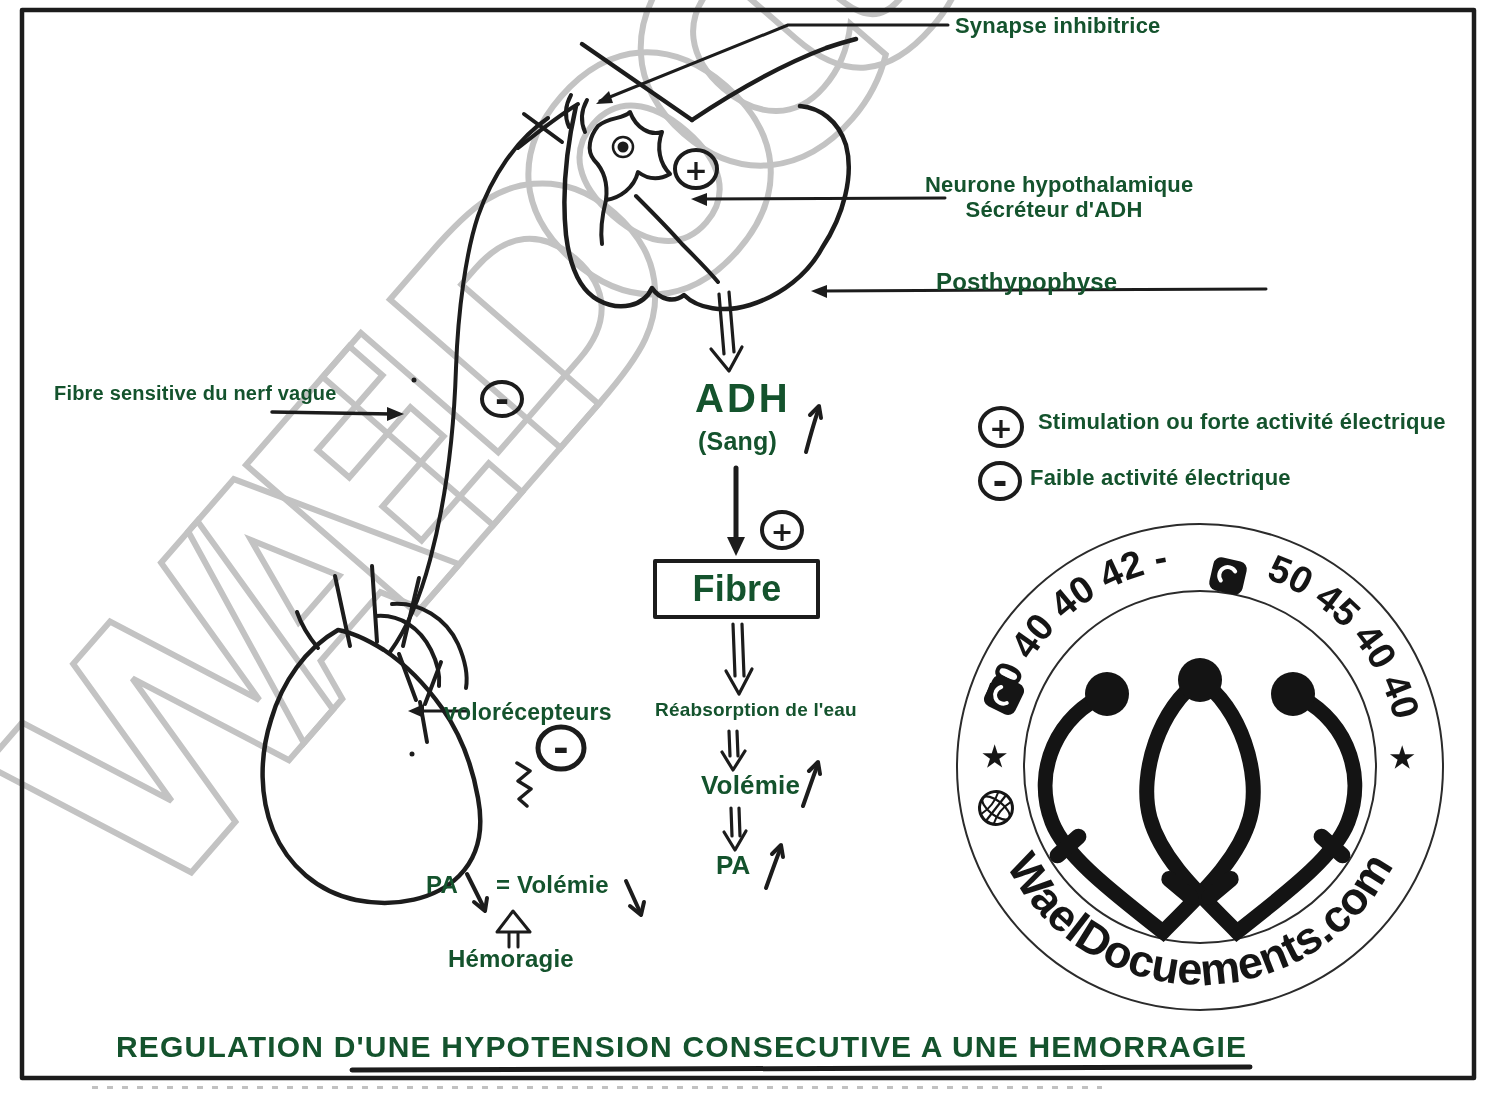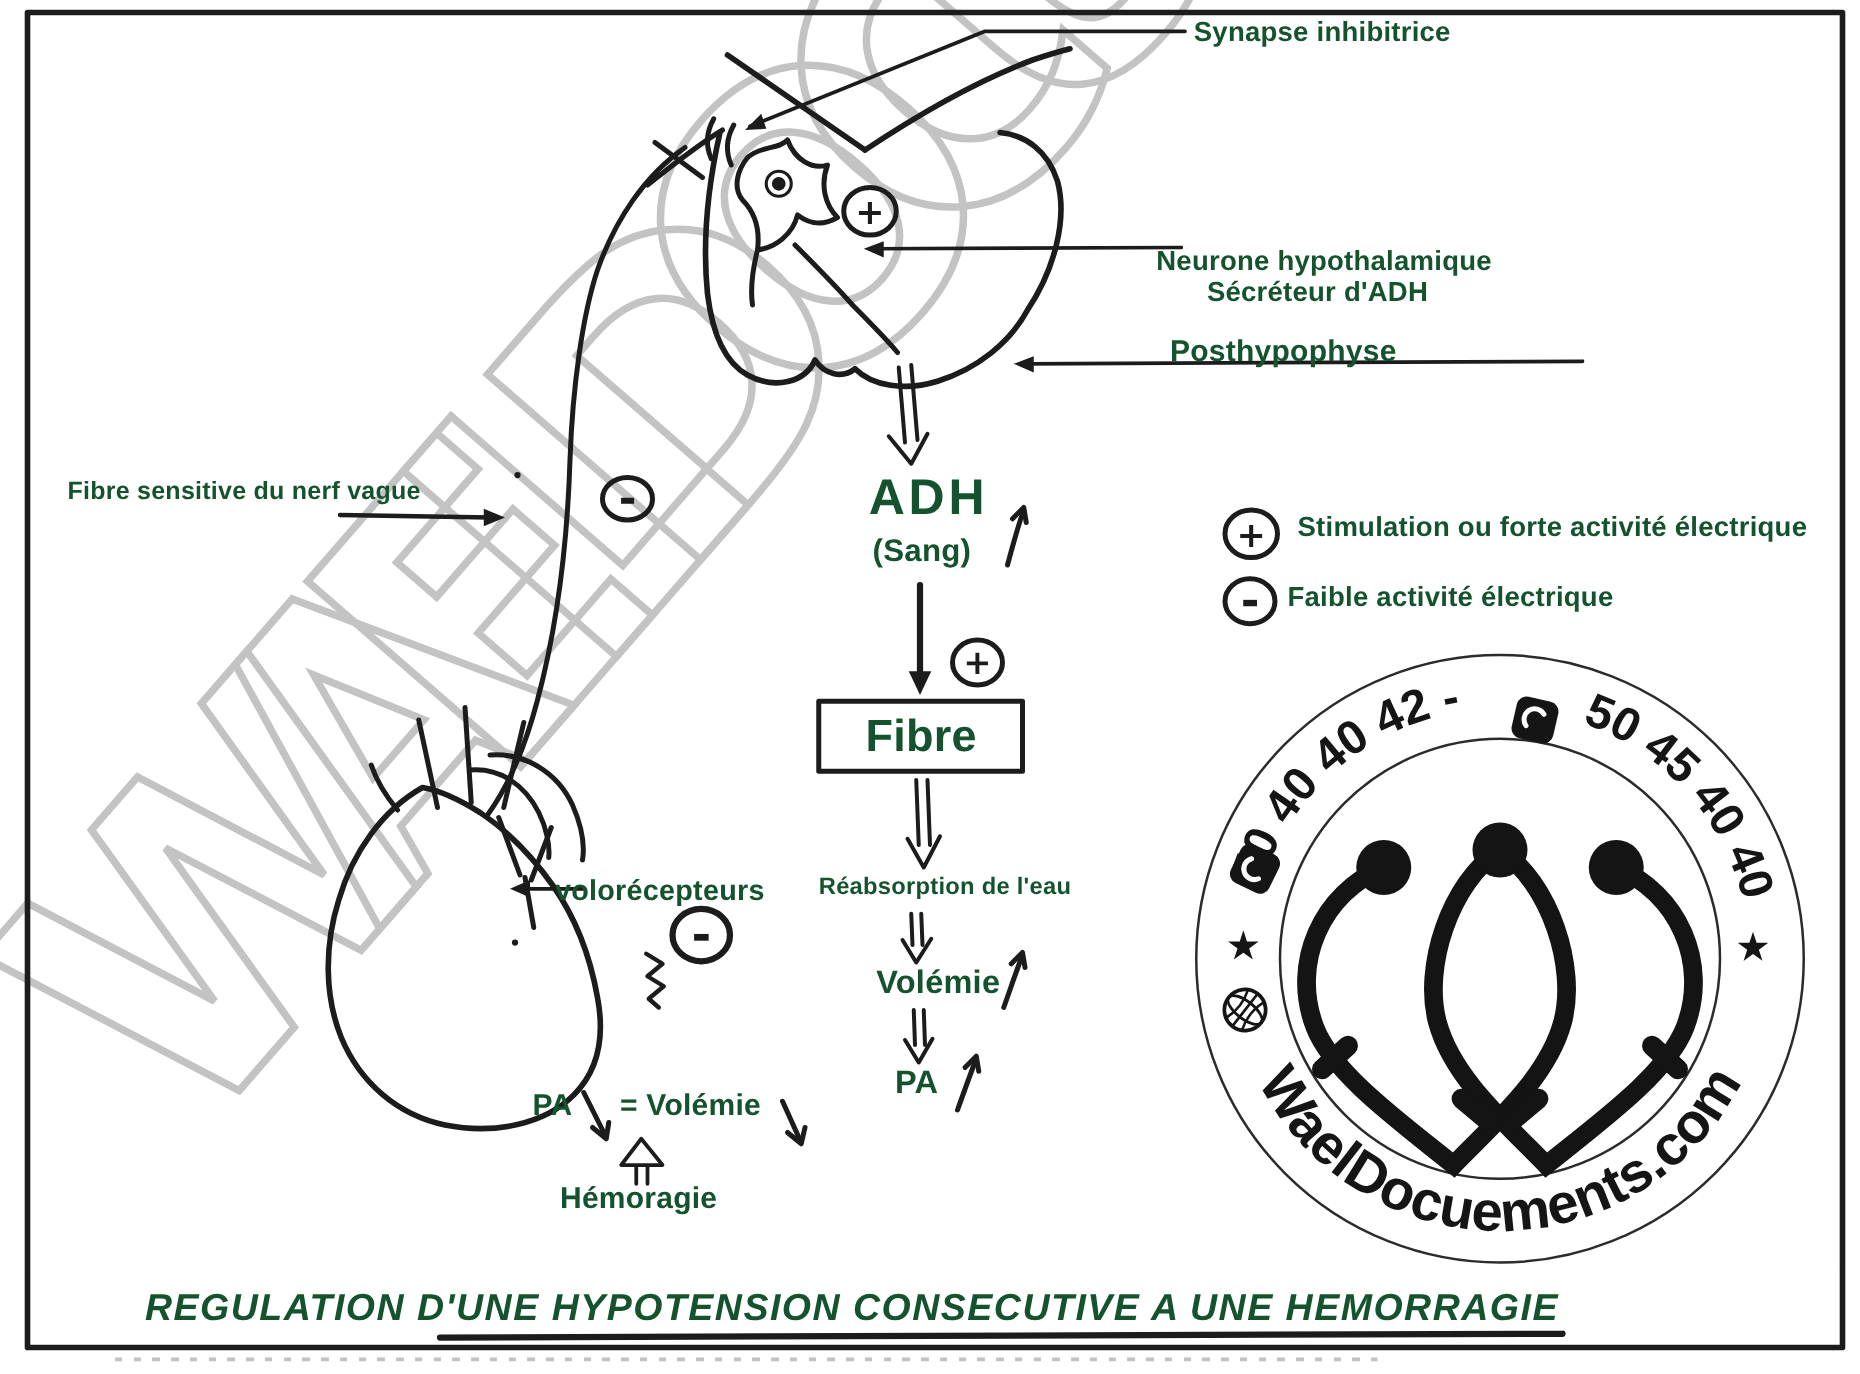--- a/index.html
+++ b/index.html
@@ -1,23 +1,23 @@
 <!DOCTYPE html>
 <html><head>
 <meta charset="utf-8">
 <style>
   html,body{margin:0;padding:0;background:#fff;}
   .page{position:relative;width:1488px;height:1099px;background:#fff;overflow:hidden;
         font-family:"Liberation Sans",sans-serif;color:#1c1c1c;}
   svg.layer{position:absolute;left:0;top:0;}
   .lbl{position:absolute;font-weight:bold;color:#14532d;white-space:nowrap;letter-spacing:.2px;}
-  .lbl-center{text-align:center;margin-top:24px;}
+  .lbl-center{text-align:center;}
   #neuron-label{width:258px;line-height:25px;}
   #rein-label{width:160px;height:54px;display:flex;align-items:center;justify-content:center;}
-  #title-label{letter-spacing:1.2px;font-style:italic;}
+  #title-label{letter-spacing:1.2px;}
   #scan-noise{position:absolute;left:92px;top:1086px;width:1010px;height:3px;opacity:.55;
      background:repeating-linear-gradient(90deg,#8f8f8f 0 6px,transparent 6px 15px);}
 </style>
 </head>
 <body>
 
 <div class="page">
 
 <svg class="layer" width="1488" height="1099" viewBox="0 0 1488 1099">
 

